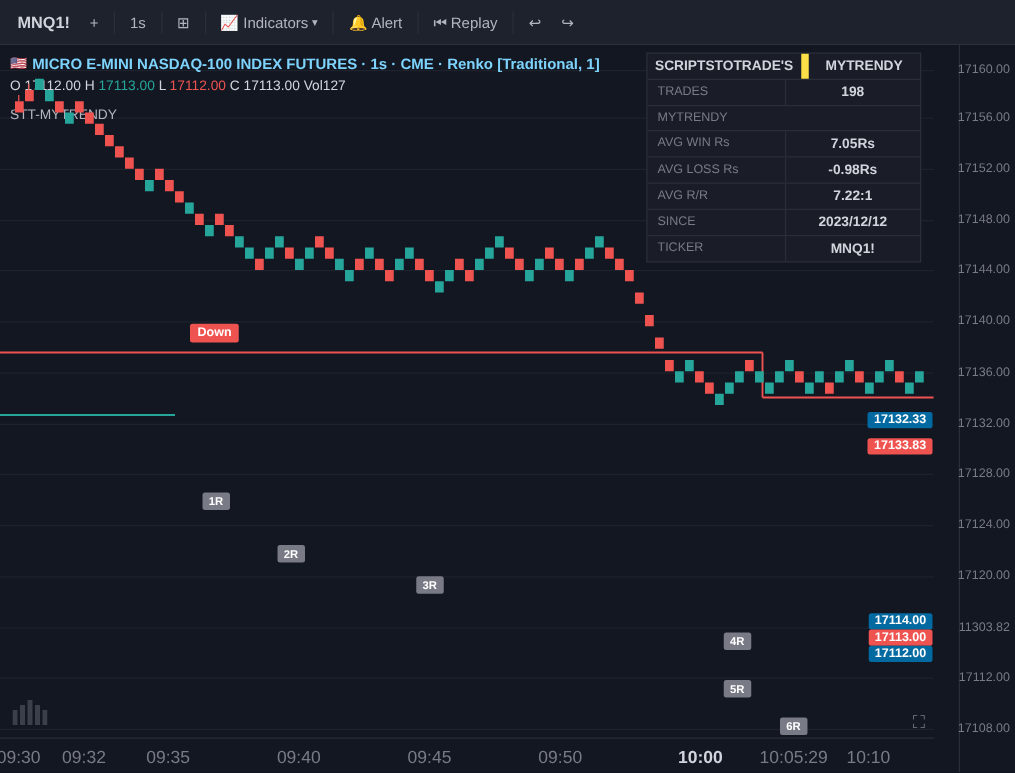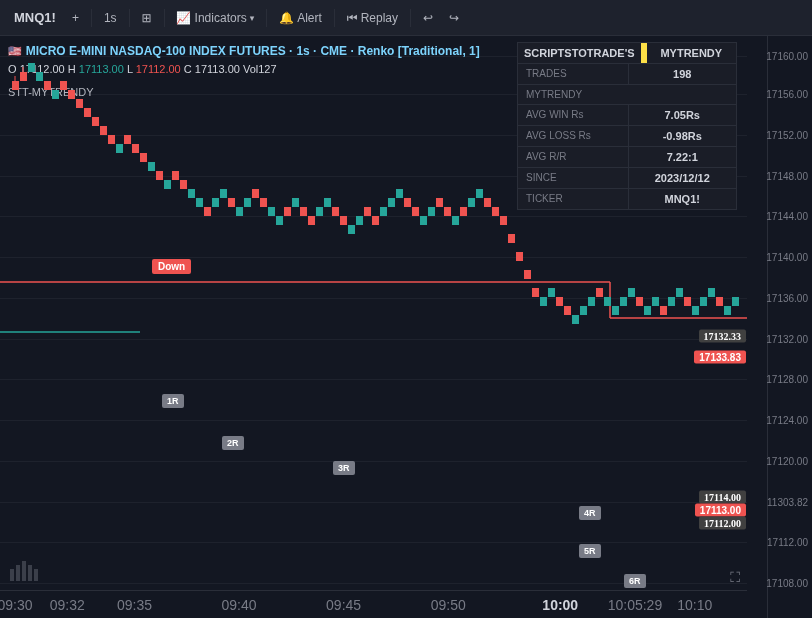--- a/index.html
+++ b/index.html
@@ -179,21 +179,21 @@
       position: absolute;
       right: 66px;
       font-size: 10px;
       font-weight: 600;
       padding: 1px 5px;
       border-radius: 2px;
       transform: translateY(-50%);
       white-space: nowrap;
     }
     .price-badge.red { background: #ef5350; color: #fff; }
-    .price-badge.green { background: #404040; color: #fff; font-family: Liberation Serif, serif; }
+    .price-badge.green { background: #0369a1; color: #fff; }
 
     
     .chart-label-down {
       position: absolute;
       background: #ef5350;
       color: #fff;
       font-size: 10px;
       font-weight: 600;
       padding: 2px 6px;
       border-radius: 2px;

